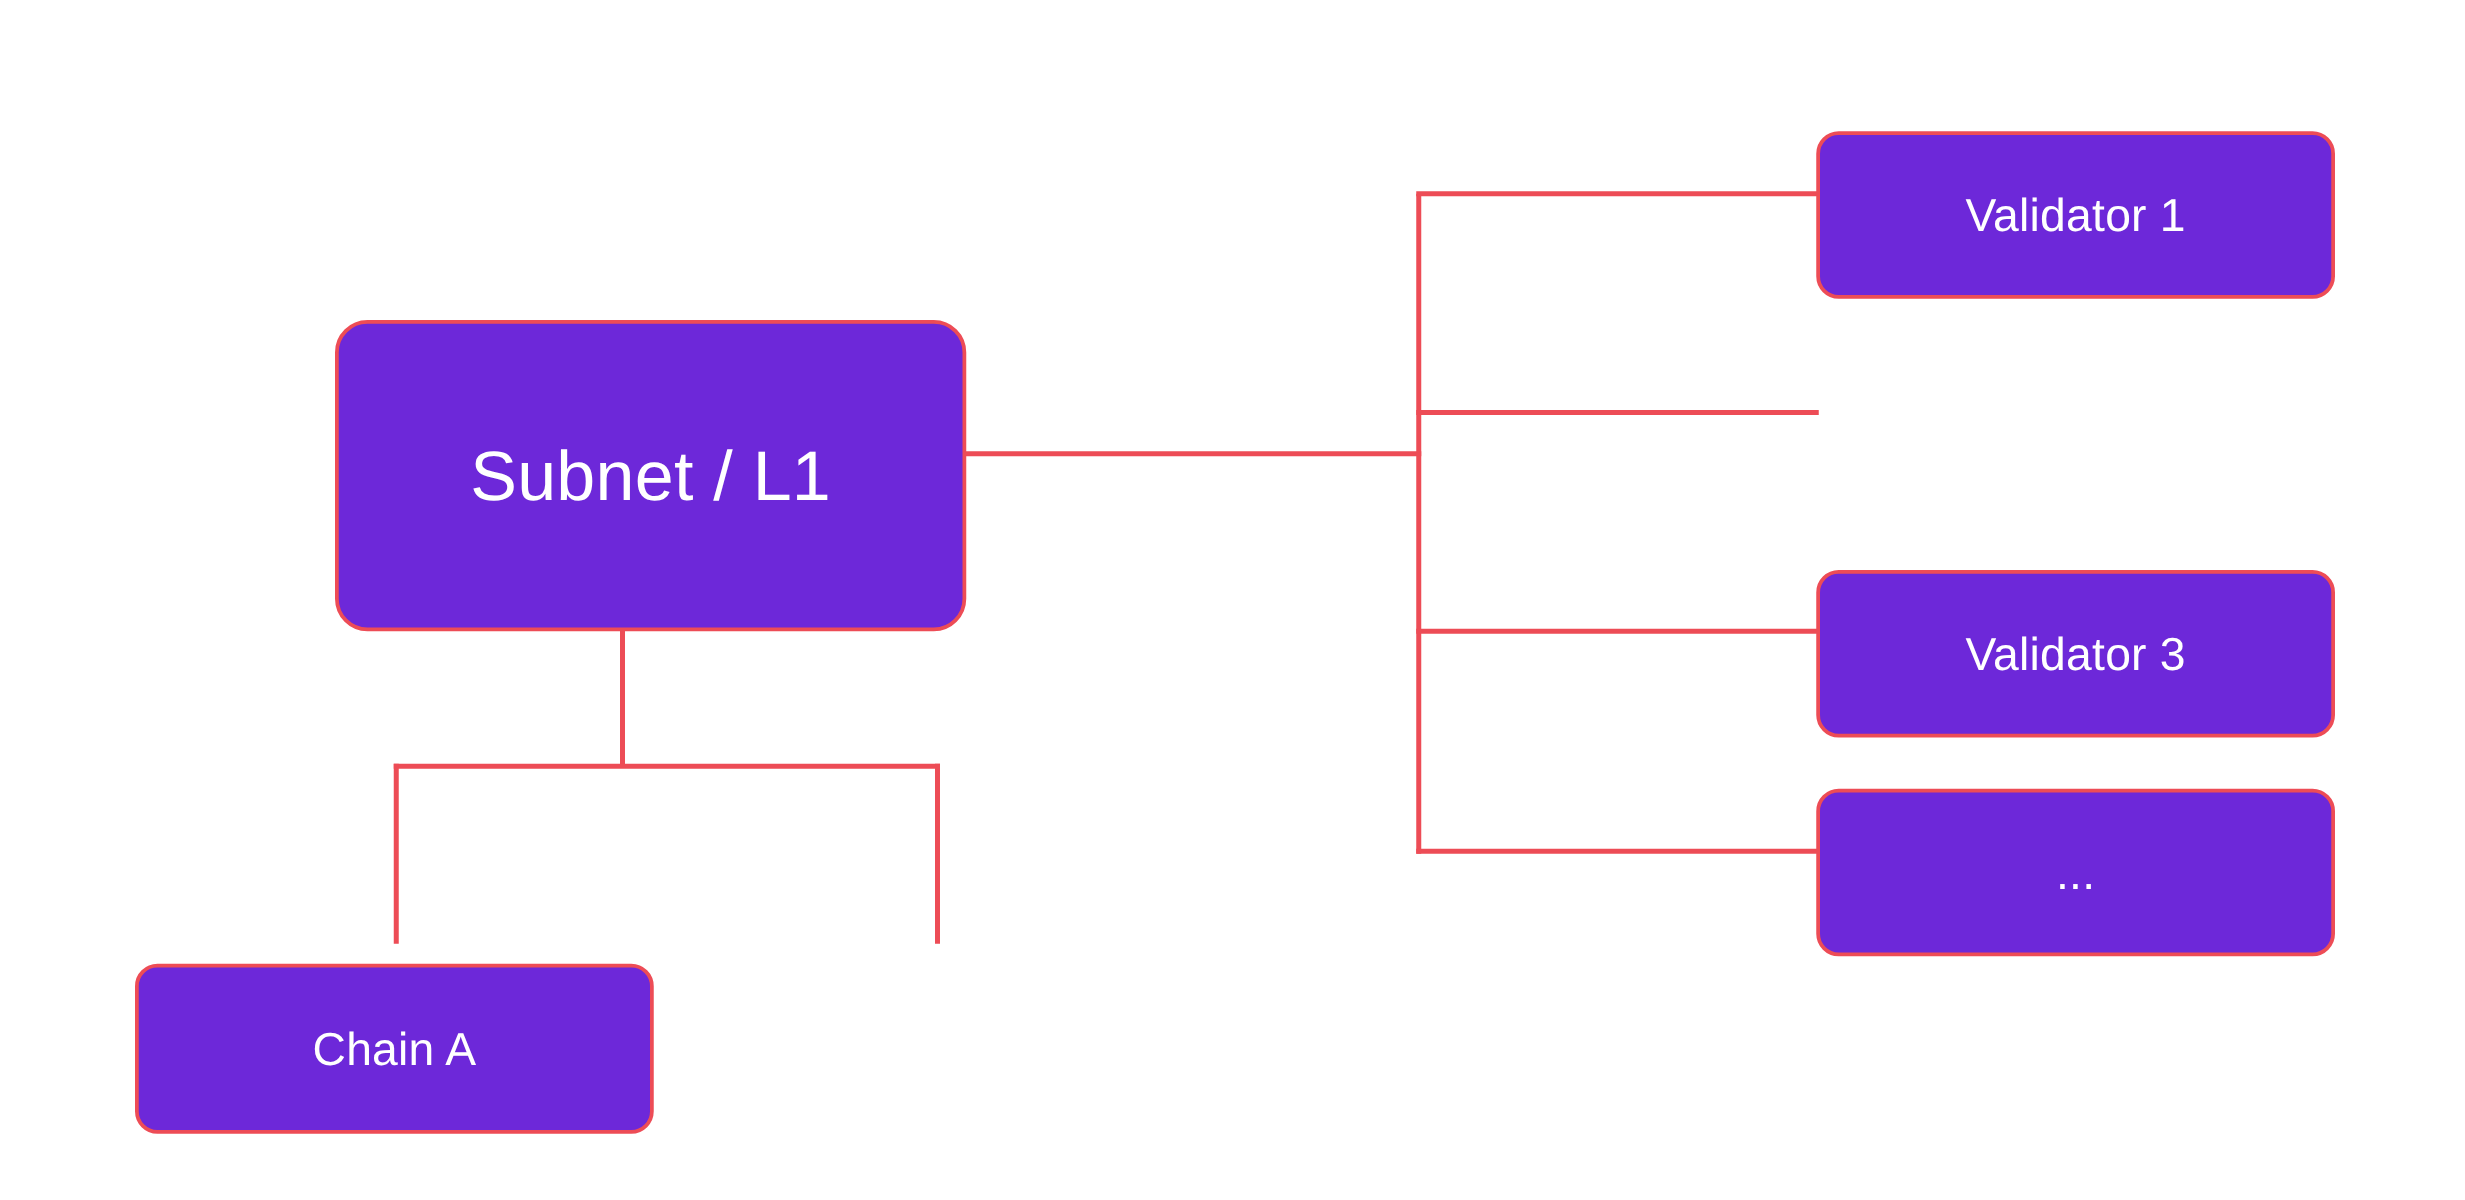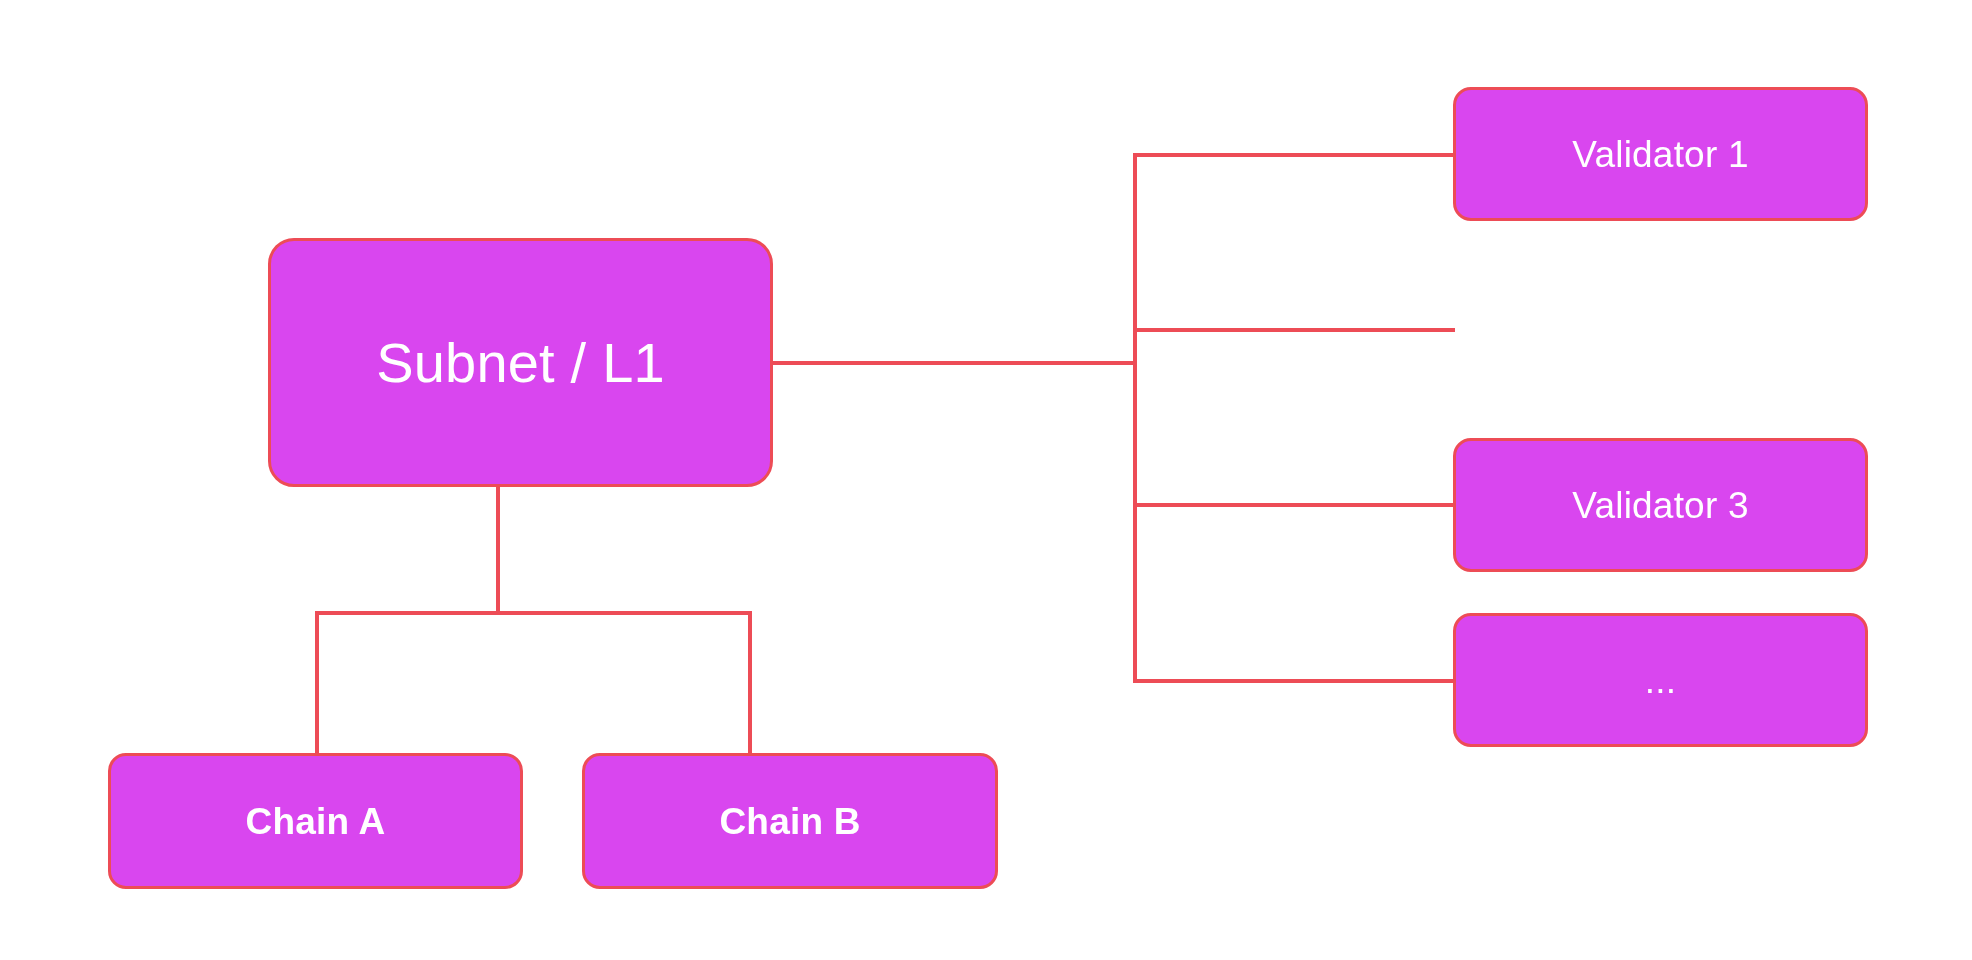--- a/index.html
+++ b/index.html
@@ -13,50 +13,50 @@
   #canvas {
     position: relative;
     width: 1972px;
     height: 960px;
     background: #ffffff;
     overflow: hidden;
   }
   .node {
     position: absolute;
     box-sizing: border-box;
-    background: #d946ef;
+    background: #6d28d9;
     border: 3px solid #ed4c56;
     border-radius: 18px;
     color: #ffffff;
     display: flex;
     align-items: center;
     justify-content: center;
     text-align: center;
     font-family: "Liberation Sans", sans-serif;
     font-weight: 400;
     line-height: 1;
     letter-spacing: 0.2px;
     z-index: 2;
     user-select: none;
+    margin-top: 18px;
   }
   .node-root {
     left: 268px;
     top: 238px;
     width: 505px;
     height: 249px;
     font-size: 56px;
     border-radius: 26px;
   }
   .node-chain {
     top: 753px;
     width: 415px;
     height: 136px;
     font-size: 37px;
     border-radius: 18px;
-    font-weight: bold;
   }
   .node-chain-a { left: 108px; }
   .node-chain-b { left: 582px; width: 416px; }
   .node-validator {
     left: 1453px;
     width: 415px;
     height: 134px;
     font-size: 37px;
     border-radius: 18px;
   }
@@ -102,21 +102,20 @@
 
   <div class="edge edge-v edge-root-down"></div>
   <div class="edge edge-h edge-chain-bar"></div>
   <div class="edge edge-v edge-chain-a-down"></div>
   <div class="edge edge-v edge-chain-b-down"></div>
 
   <div class="node node-root">Subnet / L1</div>
 
   <div class="node node-chain node-chain-a">Chain A</div>
 
-  <div class="node node-chain node-chain-b">Chain B</div>
 
   <div class="node node-validator node-v1">Validator 1</div>
 
 
   <div class="node node-validator node-v3">Validator 3</div>
 
   <div class="node node-validator node-v4">...</div>
 
 </div>
 

